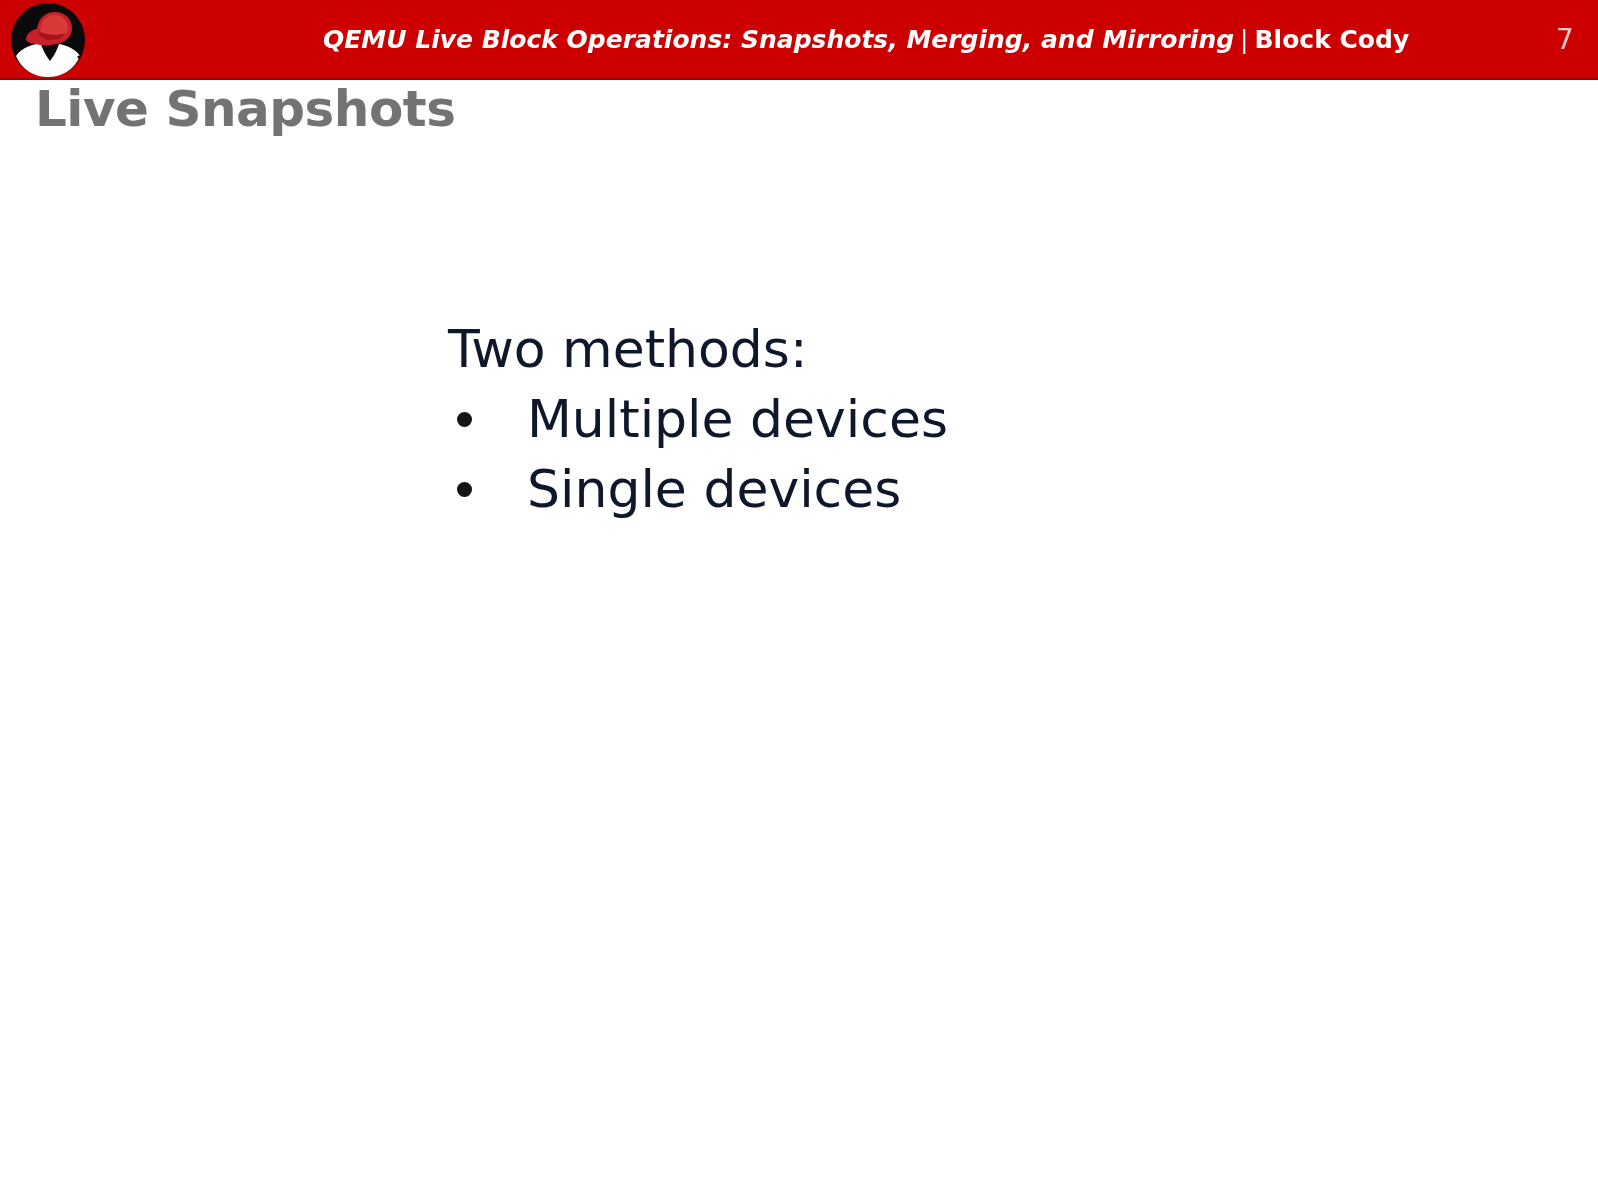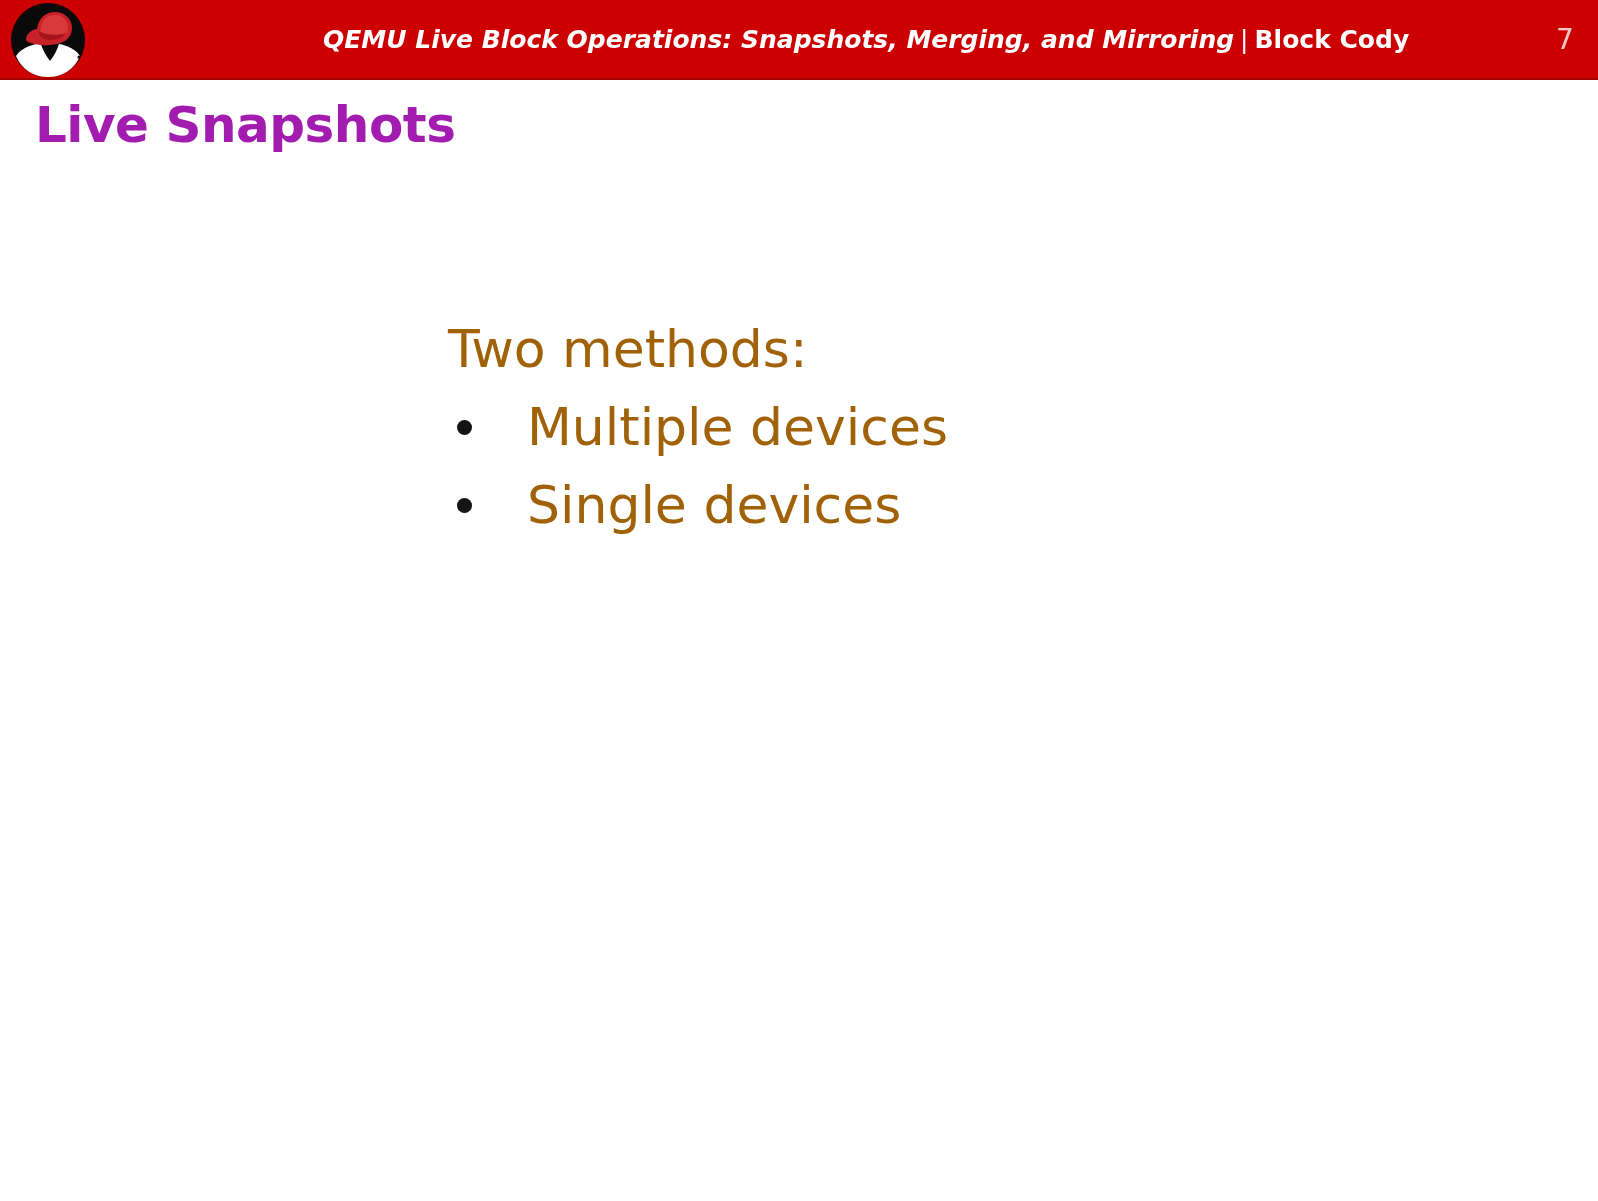--- a/index.html
+++ b/index.html
@@ -80,35 +80,35 @@
     font-size: 28px;
     font-weight: normal;
     text-align: left;
     overflow: hidden;
   }
 
   
   .slide-title {
     position: absolute;
     left: 35px;
-    top: 96px;
+    top: 80px;
     font-size: 50px;
     font-weight: bold;
-    color: #a21caf;
+    color: #737373;
     letter-spacing: -0.5px;
     white-space: nowrap;
   }
 
   
   .body-block {
     position: absolute;
     left: 448px;
     top: 314px;
     width: 900px;
-    color: #a16207;
+    color: #0f172a;
   }
 
   .body-lead {
     font-size: 52px;
     line-height: 70px;
     font-weight: normal;
     white-space: nowrap;
   }
 
   .bullet-list {
@@ -117,21 +117,20 @@
     list-style: none;
   }
 
   .bullet-item {
     position: relative;
     font-size: 52px;
     line-height: 70px;
     font-weight: normal;
     padding-left: 79px;
     white-space: nowrap;
-    margin-top: 8px;
   }
 
   .bullet-dot {
     position: absolute;
     left: 9px;
     top: 28px;
     width: 15px;
     height: 15px;
     border-radius: 50%;
     background: #141414;

